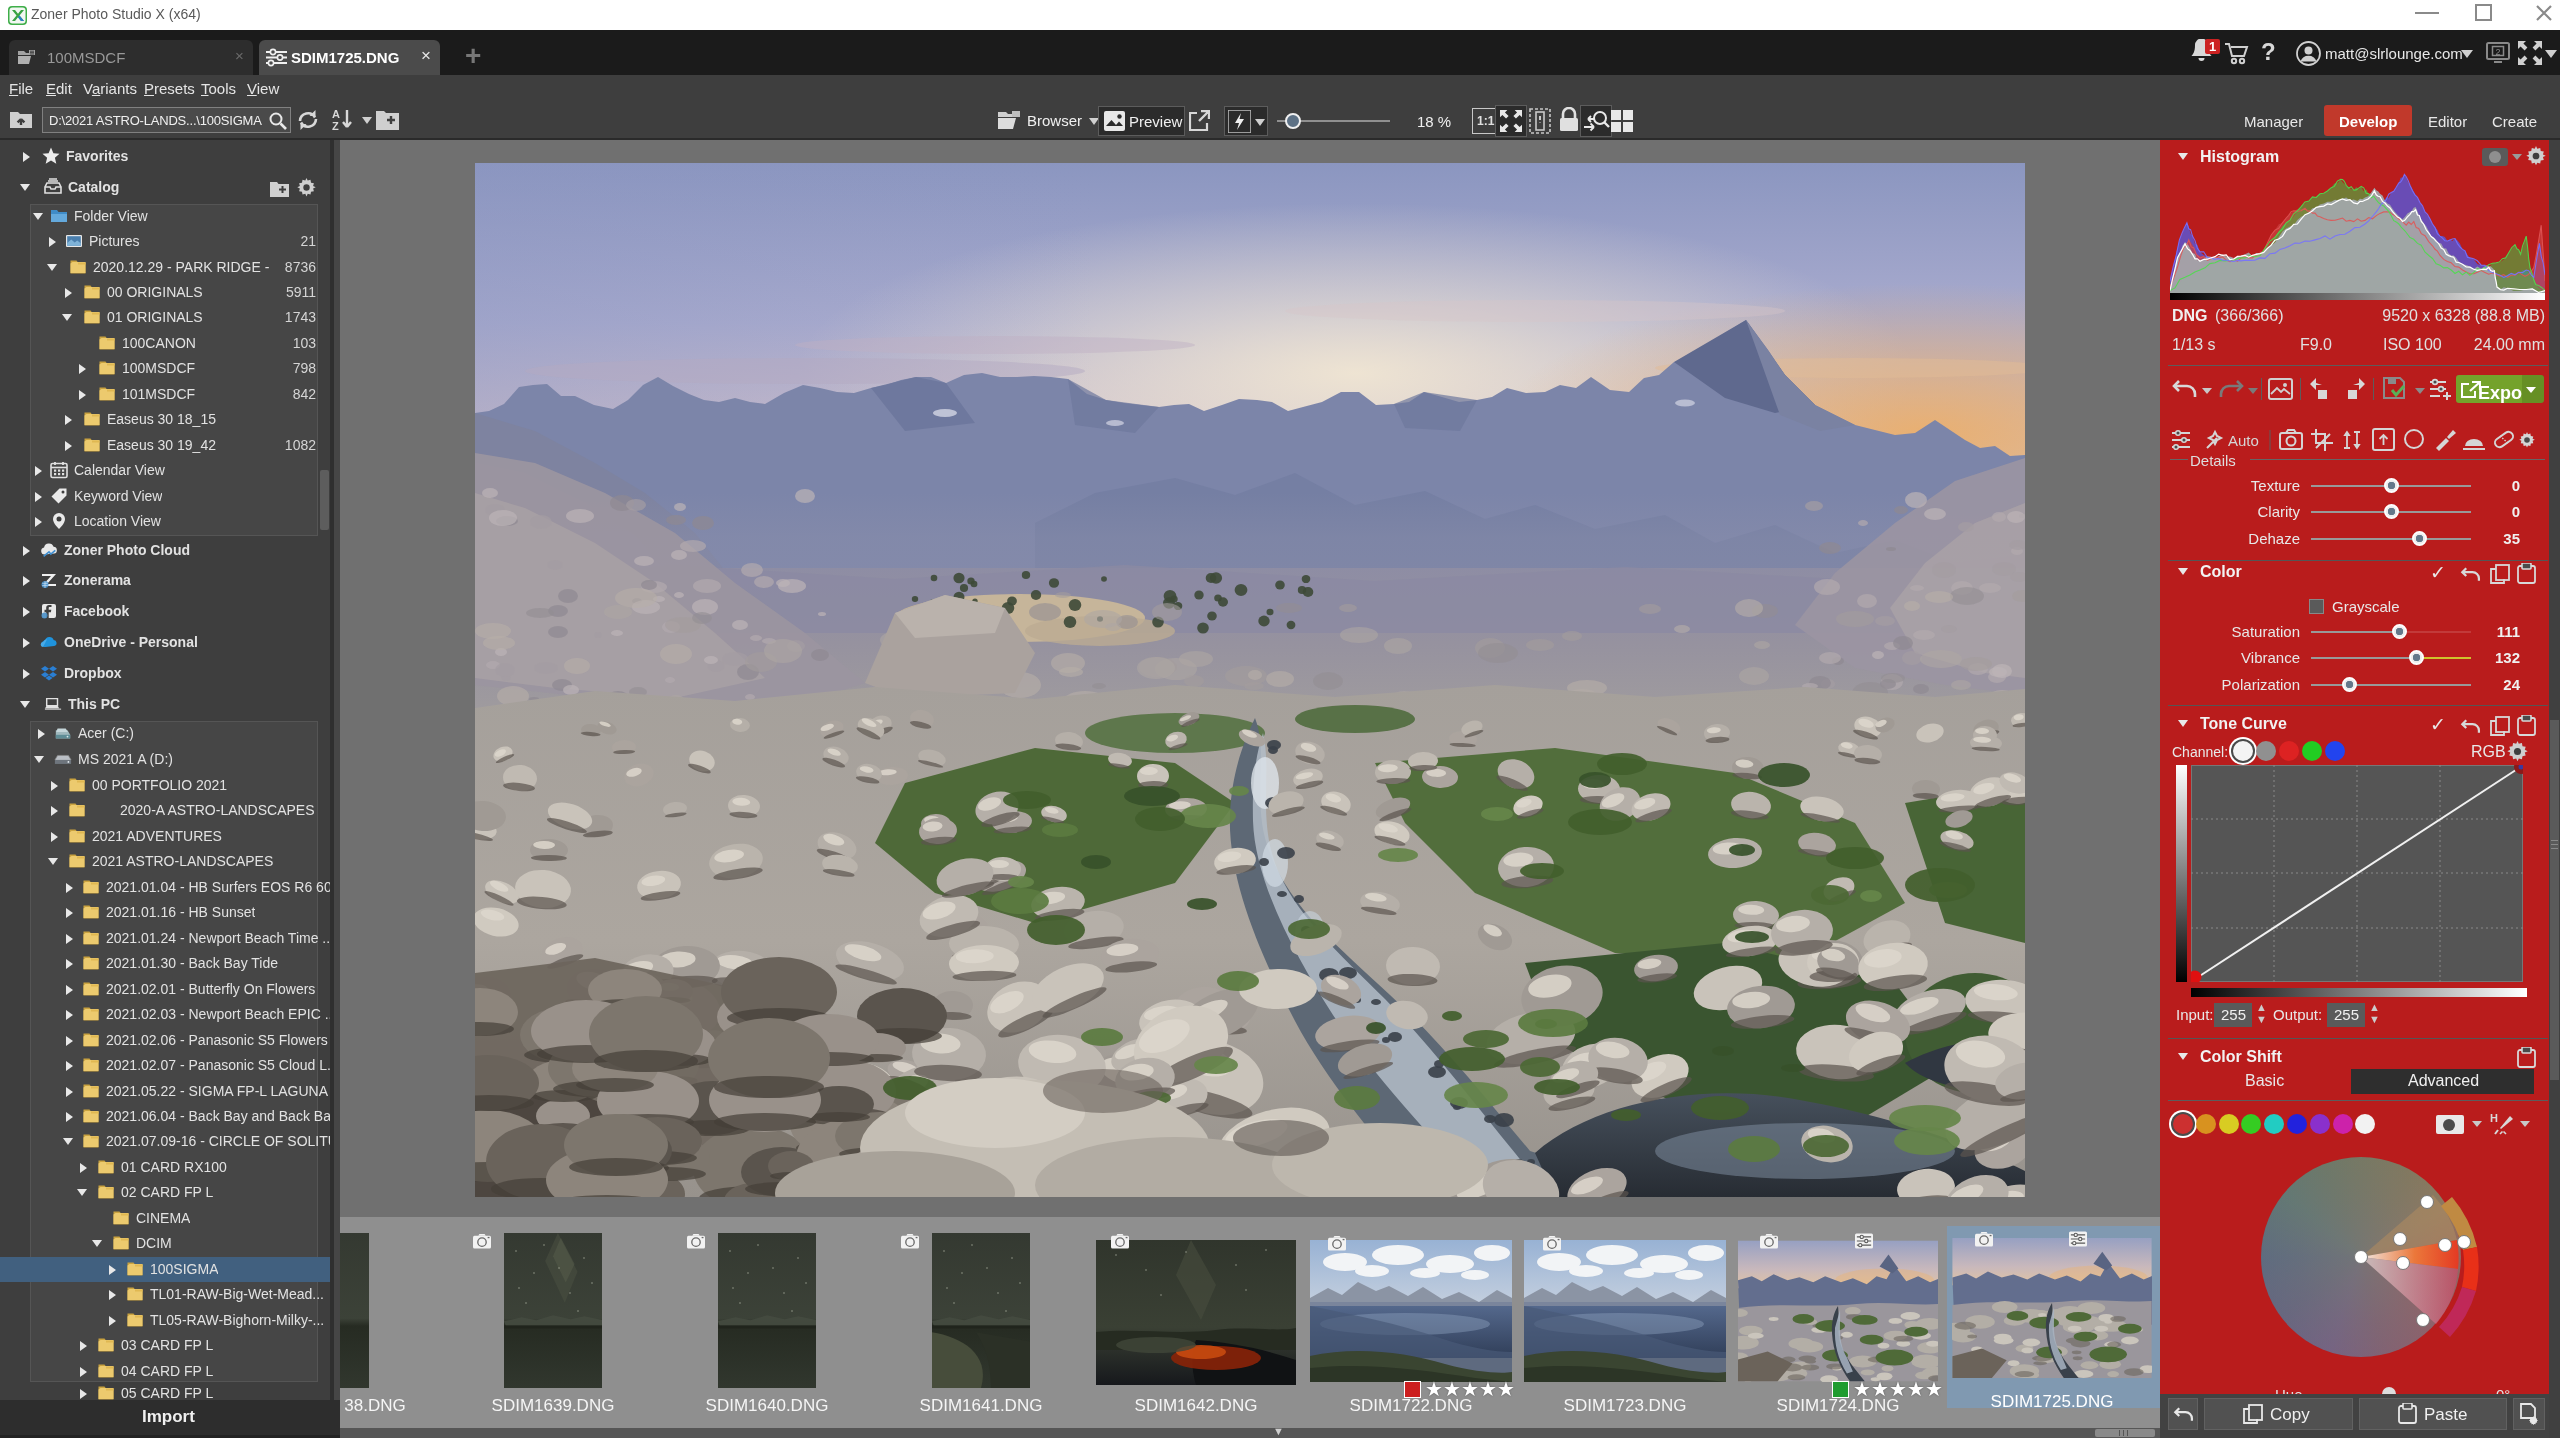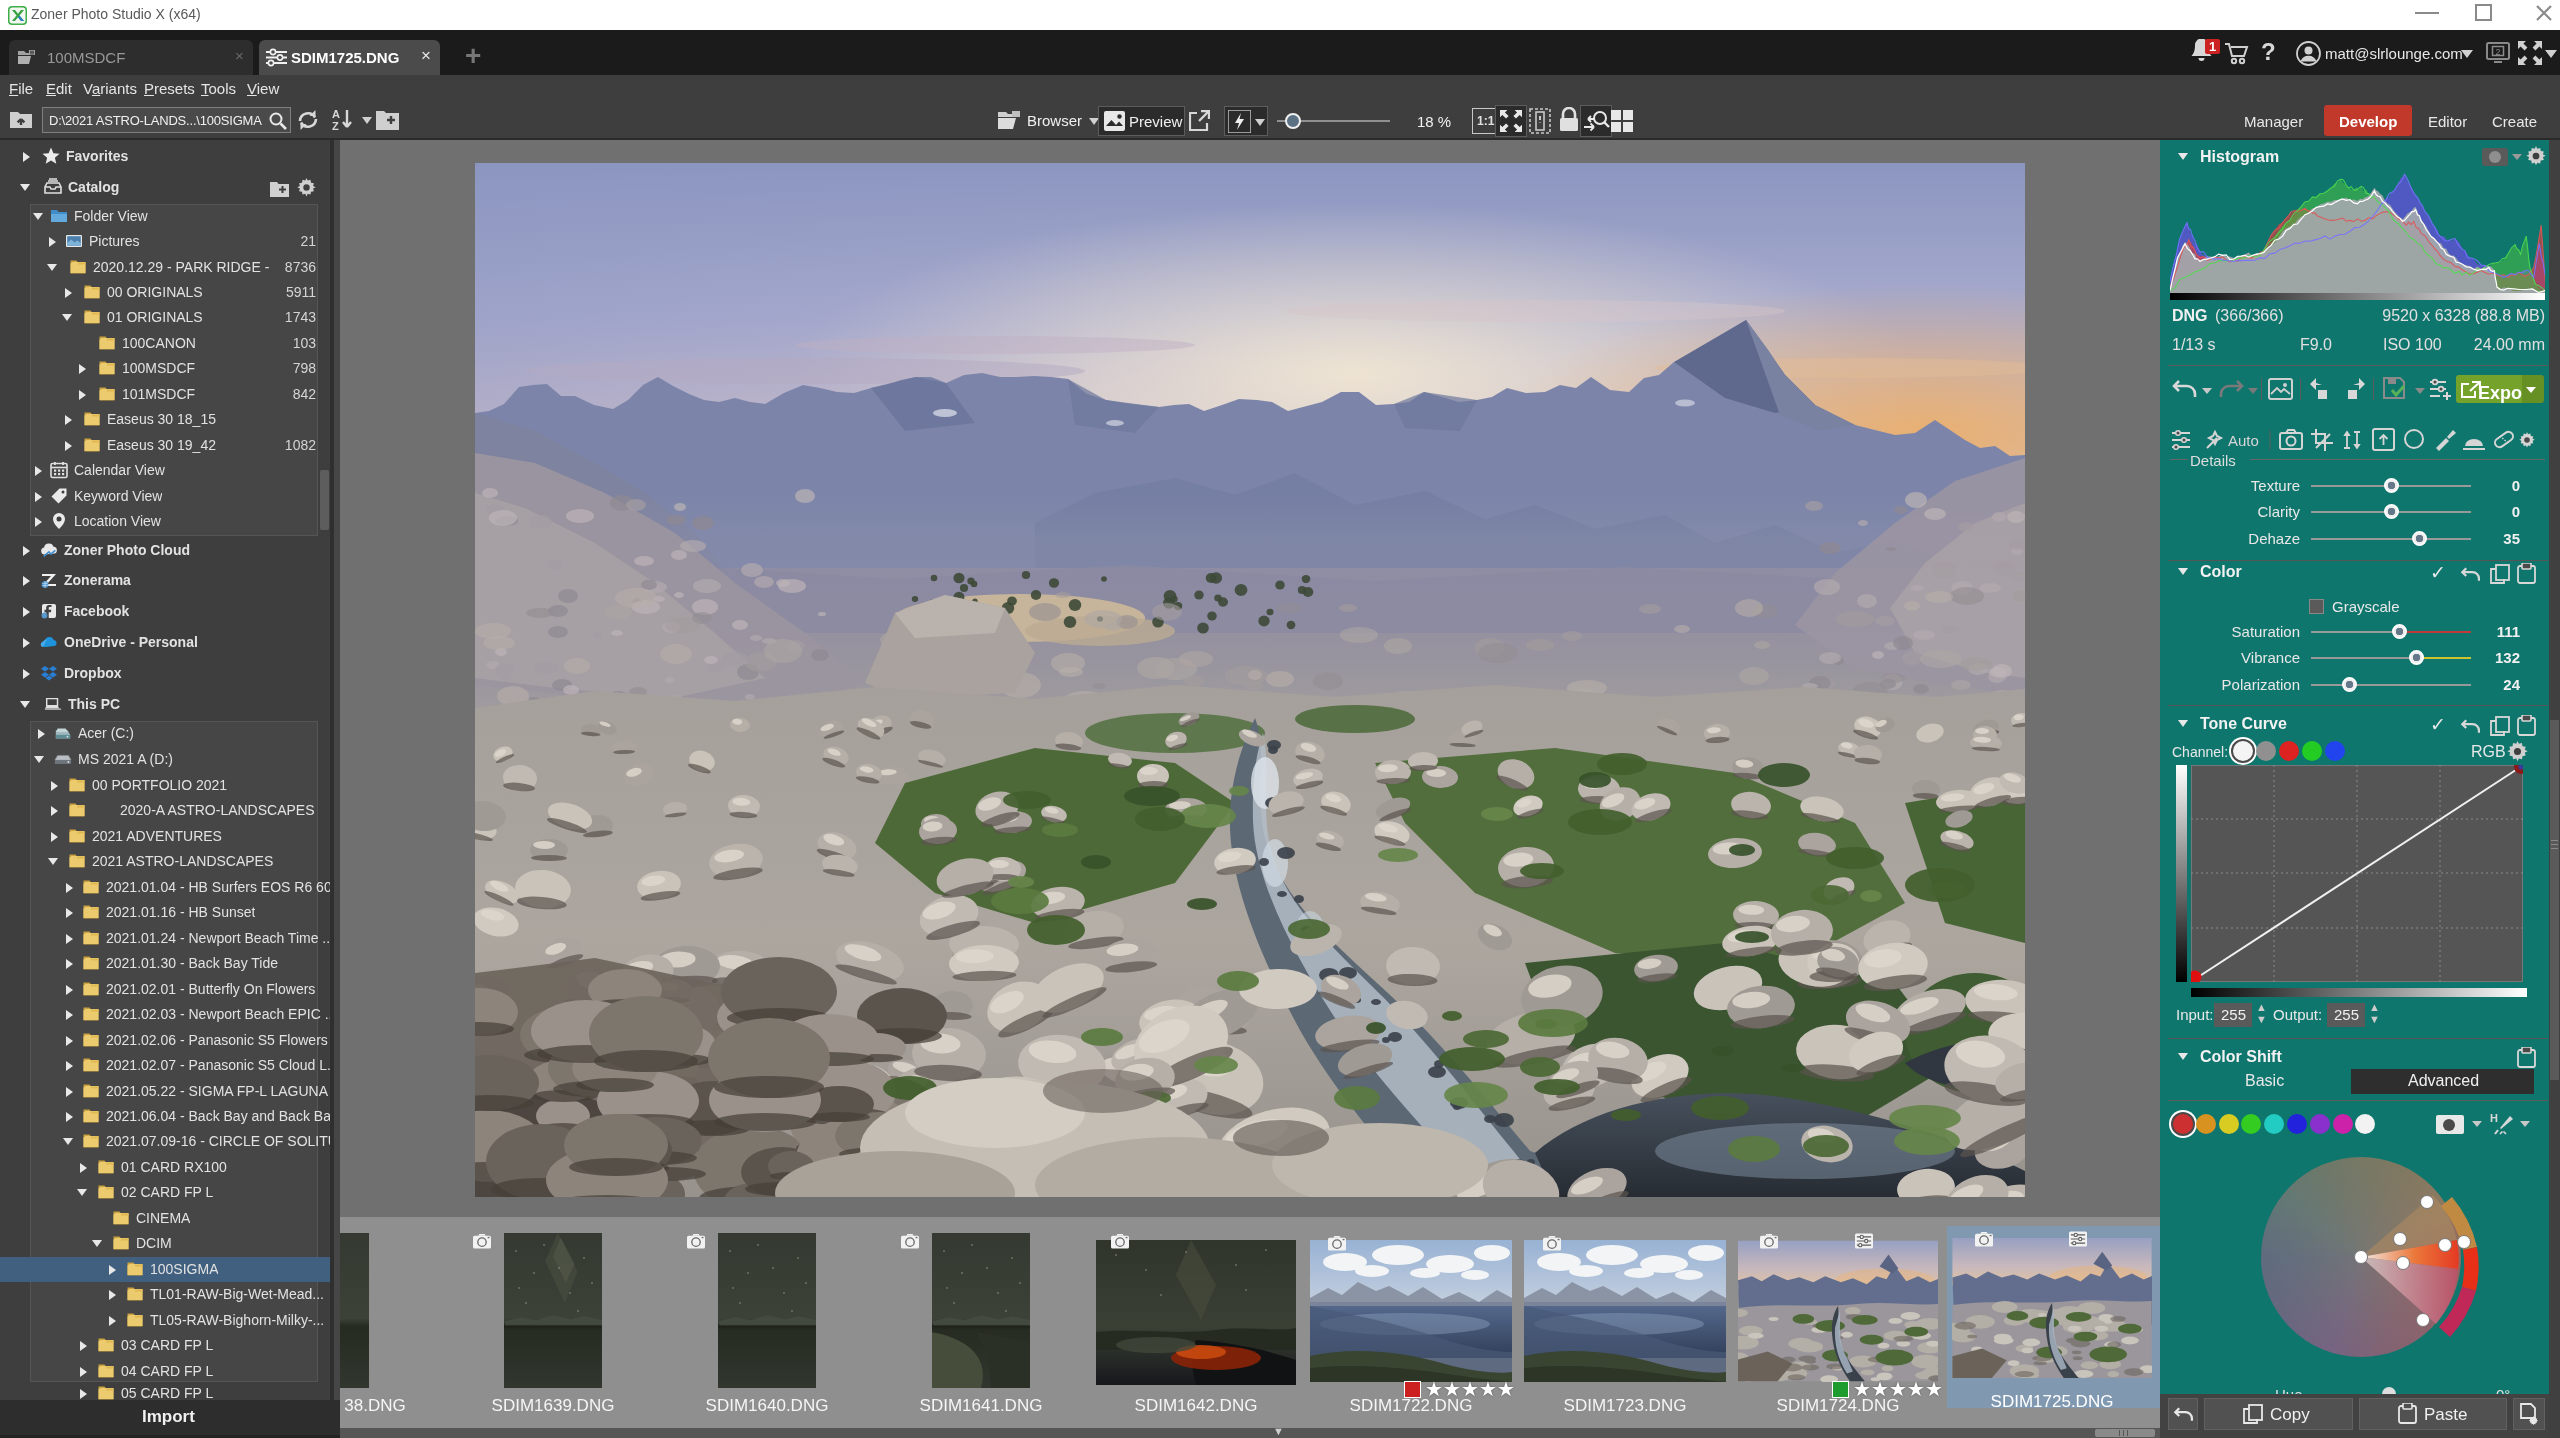--- a/index.html
+++ b/index.html
@@ -8,21 +8,21 @@
 #app { position:relative; width:2560px; height:1438px; }
 
 #titlebar { left:0; top:0; width:2560px; height:30px; background:#ffffff; color:#5a5a5a; }
 #tabbar { left:0; top:30px; width:2560px; height:45px; background:#1b1b1b; }
 #menubar { left:0; top:75px; width:2560px; height:28px; background:#3e3e3e; }
 #toolbar { left:0; top:103px; width:2560px; height:37px; background:#3e3e3e; border-bottom:2px solid #2a2a2a; }
 #sidebar { left:0; top:140px; width:340px; height:1298px; background:#3e3e3e; }
 #canvas { left:340px; top:140px; width:1820px; height:1077px; background:#707070; }
 #filmstrip { left:340px; top:1217px; width:1820px; height:211px; background:#8f8f8f; }
 #statusbar { left:340px; top:1428px; width:1820px; height:10px; background:#565656; }
-#rightpanel { left:2160px; top:140px; width:400px; height:1298px; background:#0f766e; }
+#rightpanel { left:2160px; top:140px; width:400px; height:1298px; background:#b91c1c; }
 
 .tab { position:absolute; top:10px; height:35px; border-radius:6px 6px 0 0; }
 .tab.inactive { background:#2d2d2d; color:#999; }
 .tab.active { background:#4b4b4b; color:#fff; }
 
 .menuitem { position:absolute; top:0; height:28px; line-height:28px; color:#e5e5e5; font-size:15px; }
 .menuitem u { text-decoration:underline; }
 
 .t { position:absolute; white-space:nowrap; }
 

